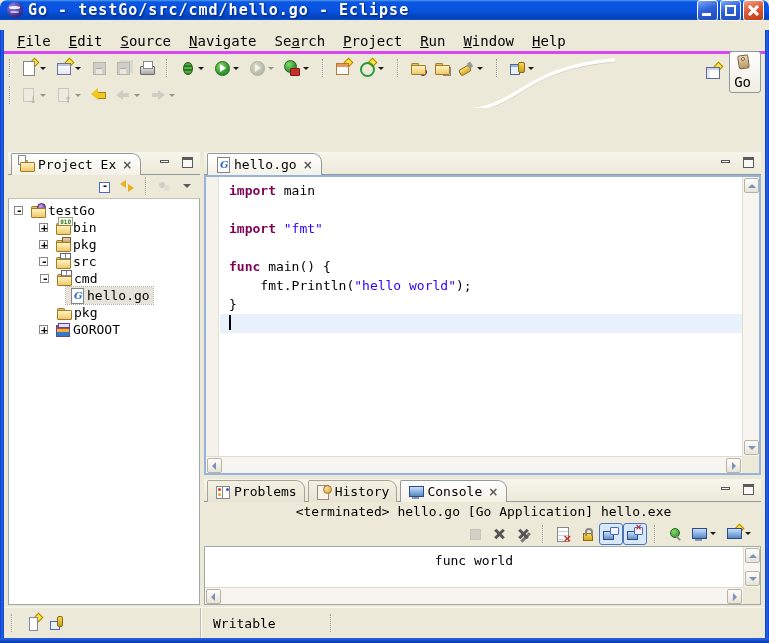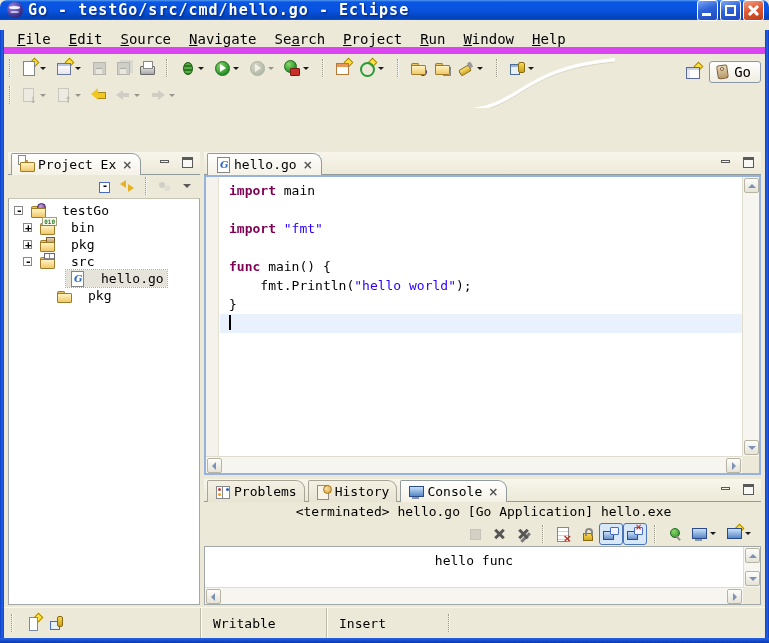--- a/index.html
+++ b/index.html
@@ -25,37 +25,37 @@
   .winbtns{display:flex;gap:2px;}
   .wbtn{width:21px;height:21px;border-radius:3px;border:1px solid #fff;position:relative;
      background:linear-gradient(160deg,#7DA8F8,#2E62D8 45%,#1E4ABC);}
   .wbtn.close{background:linear-gradient(160deg,#F0A088,#DE5B34 45%,#B93C18);}
   .wbtn.min i{position:absolute;left:4px;bottom:4px;width:9px;height:3px;background:#fff;}
   .wbtn.max i{position:absolute;left:4px;top:4px;width:11px;height:11px;border:2px solid #fff;}
   .wbtn.close i::before,.wbtn.close i::after{content:"";position:absolute;left:8px;top:3px;width:3px;height:13px;background:#fff;border-radius:1px;}
   .wbtn.close i::before{transform:rotate(45deg);} .wbtn.close i::after{transform:rotate(-45deg);}
   
   .menubar{position:absolute;top:30px;left:4px;right:4px;height:24px;background:#ECE9D8;
-     display:flex;align-items:center;padding-left:4px;border-bottom:7px solid #d946ef;z-index:40;}
+     display:flex;align-items:center;padding-left:4px;border-bottom:3px solid #d946ef;z-index:40;}
   .menu-item{padding:2px 9px;font-size:14px;white-space:nowrap;}
   
   .toolbar{position:absolute;top:54px;left:4px;right:4px;height:54px;background:#ECE9D8;z-index:40;}
   .toolrow{display:flex;align-items:center;height:28px;padding-left:2px;}
   .toolrow.row2{height:26px;}
   .toolrow::before{content:"";height:18px;border-left:1px dotted #9C988A;border-right:1px dotted #fff;margin:0 6px 0 3px;}
   .tsep{width:0;height:18px;border-left:1px dotted #9C988A;border-right:1px dotted #fff;margin:0 7px;}
   .tbtn{display:inline-flex;align-items:center;height:24px;padding:0 3px;border:1px solid transparent;border-radius:3px;gap:2px;flex:none;}
   .grayed{opacity:.4;filter:grayscale(.8);}
   .pressed{background:#D8E8F8;border:1px solid #4A76B8;}
   .dd{width:9px;height:9px;position:relative;}
   .dd::before{content:"";position:absolute;left:1px;top:3px;border-left:3px solid transparent;border-right:3px solid transparent;border-top:3px solid #1A1A1A;}
   .swoosh{position:absolute;right:148px;top:0;pointer-events:none;}
   .persp{position:absolute;right:4px;top:5px;height:26px;display:flex;align-items:center;gap:4px;}
   .pbtn{display:inline-flex;align-items:center;gap:4px;padding:2px 9px 2px 4px;border:1px solid #8A98A8;border-radius:3px;
-     background:linear-gradient(#FFFFFF,#F0EDE0);font-size:14px;}
+     background:linear-gradient(#FFFFFF,#F0EDE0);font-size:14px;flex-direction:column;}
   
   .ic{position:relative;width:16px;height:16px;display:inline-block;flex:none;vertical-align:middle;}
   .ic i{position:absolute;inset:0;}
   
   .ic-folder::before,.ic-projfolder::before,.ic-folder-bin::before,.ic-folder-pkg::before,.ic-folder-src::before,
   .ic-opentype::before,.ic-openres::before,.ic-pex::before
     {content:"";position:absolute;left:1px;top:3px;width:6px;height:3px;background:#E8C56A;border:1px solid #A07B28;border-bottom:none;border-radius:2px 2px 0 0;}
   .ic-folder::after,.ic-projfolder::after,.ic-folder-bin::after,.ic-folder-pkg::after,.ic-folder-src::after,
   .ic-opentype::after,.ic-openres::after,.ic-pex::after
     {content:"";position:absolute;left:1px;top:5px;width:13px;height:8px;background:linear-gradient(#FFF3C2,#F0C86A);border:1px solid #A07B28;border-radius:1px;}
@@ -169,26 +169,26 @@
   .pm{width:16px;height:14px;position:relative;}
   .pm .bar{position:absolute;left:3px;top:4px;width:9px;height:3px;border:1px solid #5A5A5A;background:#F6F4EA;}
   .pm .box{position:absolute;left:2px;top:1px;width:11px;height:11px;border:1px solid #5A5A5A;background:#F8F8F4;box-shadow:inset 0 2px 0 #5A5A5A;}
   
   .project{left:4px;top:2px;width:192px;bottom:2px;}
   .ptoolbar{height:22px;display:flex;justify-content:flex-end;align-items:center;padding-right:2px;background:#ECE9D8;}
   .ptoolbar .tbtn{height:20px;padding:0 2px;}
   .tree{position:absolute;top:46px;left:0;right:0;bottom:0;background:#fff;border:1px solid #A0A8A8;border-top:1px solid #C8C4B4;
      overflow:hidden;padding-top:3px;}
   .tree-row{display:flex;align-items:center;height:17px;font-size:13px;white-space:nowrap;}
-  .lvl0{padding-left:5px;} .lvl1{padding-left:14px;} .lvl2{padding-left:31px;} .lvl3{padding-left:44px;}
+  .lvl0{padding-left:5px;} .lvl1{padding-left:30px;} .lvl2{padding-left:31px;} .lvl3{padding-left:44px;}
   .exp{width:9px;height:9px;border:1px solid #888;background:#fff;position:relative;margin-right:4px;flex:none;}
   .exp::before{position:absolute;left:1px;top:-3px;font:bold 11px/13px "DejaVu Sans Mono",monospace;color:#000;}
   .exp-minus::before{content:"-";} .exp-plus::before{content:"+";}
   .exp-none{visibility:hidden;}
-  .selwrap{display:inline-flex;align-items:center;gap:16px;padding:0 3px;height:17px;}
+  .selwrap{display:inline-flex;align-items:center;gap:2px;padding:0 3px;height:17px;}
   .selwrap.selected{background:#E6E4DA;outline:1px dotted #B0AC9C;}
   
   .editor-area{left:200px;top:2px;width:557px;height:323px;}
   .editor-body{position:absolute;top:23px;left:0;right:0;bottom:0;background:#fff;border:2px solid #98B2DE;}
   .ruler{position:absolute;left:0;top:0;bottom:17px;width:13px;background:#F4F2EA;border-right:1px solid #E4E1D2;}
   .code{position:absolute;left:14px;top:0;right:17px;bottom:17px;padding-top:4px;font:13px/19px "DejaVu Sans Mono",monospace;overflow:hidden;}
   .code-line{height:19px;white-space:pre;padding-left:9px;}
   .code-line.current{background:#E8F1FC;}
   .tok-kw{color:#7F0055;font-weight:bold;} .tok-str{color:#2A00FF;} .tok-pl{color:#000;}
   .caret{display:inline-block;width:2px;height:15px;background:#000;vertical-align:-2px;}
@@ -507,20 +507,29 @@
           <div class="tree-row lvl1">
             <span class="exp exp-minus"></span>
             <span class="selwrap">
               <span class="ic ic-folder-src">
                 <i></i>
               </span>
               <span class="tree-label">src</span>
             </span>
           </div>
 
+          <div class="tree-row lvl2">
+            <span class="exp exp-minus"></span>
+            <span class="selwrap">
+              <span class="ic ic-folder-src">
+                <i></i>
+              </span>
+              <span class="tree-label">cmd</span>
+            </span>
+          </div>
 
           <div class="tree-row lvl3">
             <span class="exp exp-none"></span>
             <span class="selwrap selected">
               <span class="ic ic-gofile">
                 <i></i>
               </span>
               <span class="tree-label">hello.go</span>
             </span>
           </div>
@@ -528,20 +537,29 @@
           <div class="tree-row lvl2">
             <span class="exp exp-none"></span>
             <span class="selwrap">
               <span class="ic ic-folder">
                 <i></i>
               </span>
               <span class="tree-label">pkg</span>
             </span>
           </div>
 
+          <div class="tree-row lvl1">
+            <span class="exp exp-plus"></span>
+            <span class="selwrap">
+              <span class="ic ic-goroot">
+                <i></i>
+              </span>
+              <span class="tree-label">GOROOT</span>
+            </span>
+          </div>
         </div>
     </div>
 
     <div class="panel editor-area">
       <div class="tabrow">
         <div class="tab active">
           <span class="ic ic-gofile">
               <i></i>
             </span>
           <span class="tab-label">hello.go</span>
@@ -688,21 +706,21 @@
           </span>
 
           <span class="tbtn">
             <span class="ic ic-newcon">
               <i></i>
             </span>
             <span class="dd"></span>
           </span>
         </div>
       <div class="console-body">
-        <div class="console-text">hello func</div>
+        <div class="console-text">func world</div>
         <div class="vscroll">
           <span class="sarrow up"></span>
           <span class="sarrow down"></span>
         </div>
         <div class="hscroll">
           <span class="sarrow left"></span>
           <span class="sarrow right"></span>
         </div>
         <div class="corner"></div>
       </div>
@@ -714,20 +732,19 @@
     <div class="sb-left">
       <span class="sb-handle"></span>
       <span class="ic ic-fastview">
           <i></i>
         </span>
       <span class="ic ic-fastview2">
           <i></i>
         </span>
     </div>
     <div class="sb-cell w1">Writable</div>
-    <div class="sb-cell w2">Insert</div>
     <span class="sb-handle"></span>
   </div>
 
   <div class="frame-l"></div>
   <div class="frame-r"></div>
   <div class="frame-b"></div>
 </div>
 
 </body></html>

